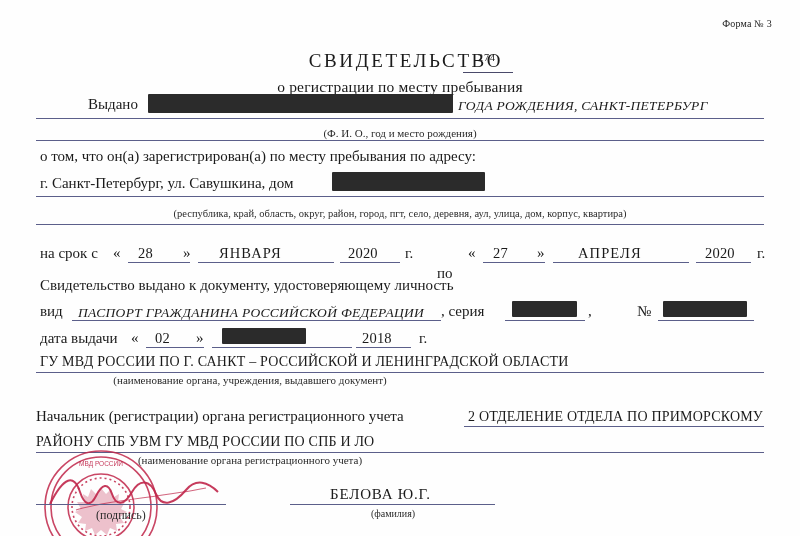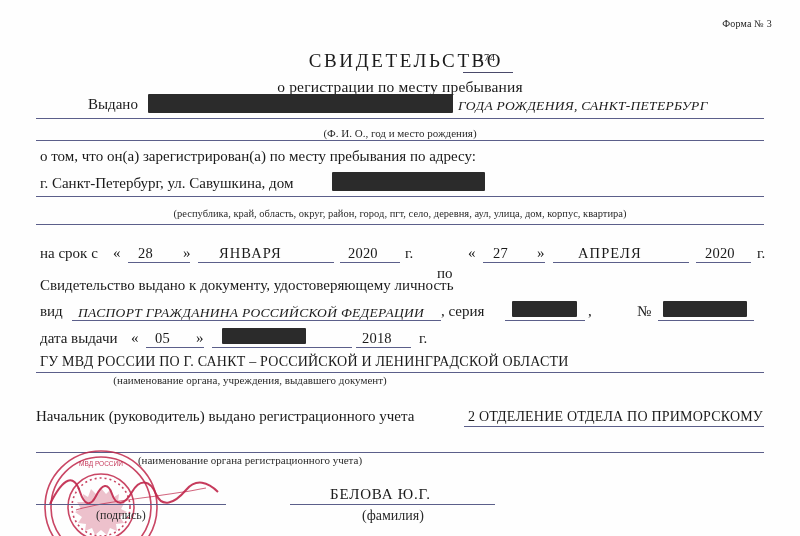--- a/index.html
+++ b/index.html
@@ -114,21 +114,21 @@
     position: absolute;
     left: 96px;
     top: 508px;
     font-size: 12px;
     color: #2a2a2a;
   }
   .fam-label {
     position: absolute;
     left: 330px;
     top: 508px;
-    font-size: 14px;
+    font-size: 10px;
     color: #2a2a2a;
     width: 120px;
     text-align: center;
   }
   .belova {
     position: absolute;
     left: 330px;
     top: 486px;
     font-size: 15px;
     letter-spacing: 0.8px;
@@ -194,36 +194,37 @@
   <div class="row" style="top:303px; left:441px;">, серия</div>
   <div class="redact" style="left:512px; top:301px; width:65px; height:16px;"></div>
   <div class="ul" style="left:505px; top:320px; width:80px;"></div>
   <div class="row" style="top:303px; left:588px;">,</div>
   <div class="row" style="top:303px; left:637px;">№</div>
   <div class="redact" style="left:663px; top:301px; width:84px; height:16px;"></div>
   <div class="ul" style="left:658px; top:320px; width:96px;"></div>
 
   <div class="row" style="top:330px; left:40px;">дата выдачи</div>
   <div class="row" style="top:330px; left:131px;">«</div>
-  <div class="row val" style="top:330px; left:155px;">05</div>
+  <div class="row val" style="top:330px; left:155px;">02</div>
   <div class="row" style="top:330px; left:196px;">»</div>
   <div class="ul" style="left:146px; top:347px; width:58px;"></div>
   <div class="redact" style="left:222px; top:328px; width:84px; height:16px;"></div>
   <div class="ul" style="left:212px; top:347px; width:140px;"></div>
   <div class="row val" style="top:330px; left:362px;">2018</div>
   <div class="ul" style="left:356px; top:347px; width:55px;"></div>
   <div class="row" style="top:330px; left:419px;">г.</div>
 
   <div class="row val" style="top:354px; left:40px; font-size:14px;">ГУ  МВД  РОССИИ  ПО  Г. САНКТ – РОССИЙСКОЙ  И  ЛЕНИНГРАДСКОЙ ОБЛАСТИ</div>
   <div class="ul" style="left:36px; top:372px; width:728px;"></div>
   <div class="caption" style="top:374px; left:-150px;">(наименование органа, учреждения, выдавшего документ)</div>
 
-  <div class="row" style="top:408px; left:36px;">Начальник (руководитель) выдано регистрационного учета</div>
+  <div class="row" style="top:408px; left:36px;">Начальник (регистрации) органа регистрационного учета</div>
   <div class="row val" style="top:409px; left:468px; font-size:14px;">2 ОТДЕЛЕНИЕ ОТДЕЛА  ПО ПРИМОРСКОМУ</div>
   <div class="ul" style="left:464px; top:426px; width:300px;"></div>
+  <div class="row val" style="top:434px; left:36px; font-size:14px;">РАЙОНУ СПБ УВМ  ГУ  МВД РОССИИ  ПО СПБ  И  ЛО</div>
   <div class="ul" style="left:36px; top:452px; width:728px;"></div>
   <div class="caption" style="top:454px; left:-150px;">(наименование органа регистрационного учета)</div>
 
   <div class="stamp">
     <svg width="118" height="118" viewBox="0 0 118 118" aria-hidden="true">
       <g fill="none" stroke="#c0264a" stroke-width="1.6" opacity="0.85">
         <circle cx="59" cy="59" r="56"></circle>
         <circle cx="59" cy="59" r="50"></circle>
         <circle cx="59" cy="59" r="33"></circle>
         <circle cx="59" cy="59" r="29" stroke-dasharray="2 3"></circle>

